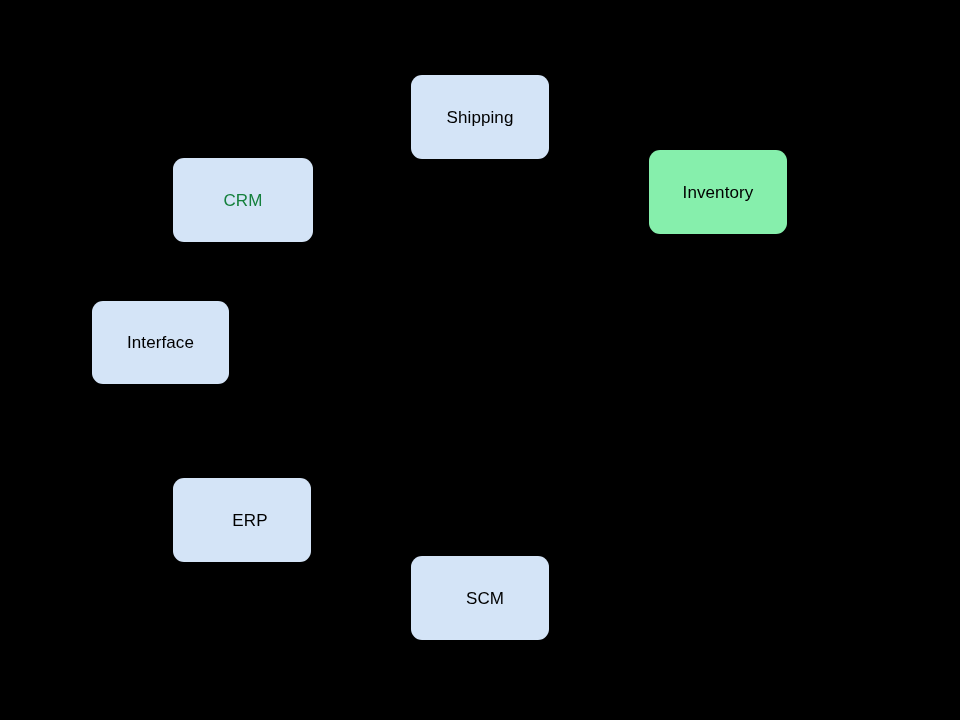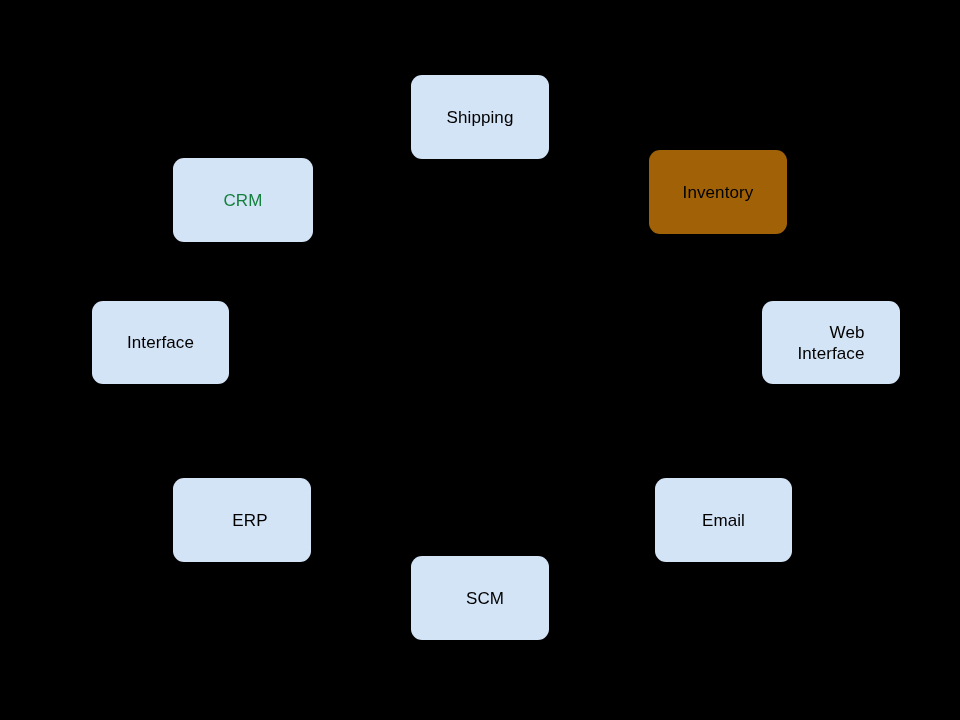--- a/index.html
+++ b/index.html
@@ -34,54 +34,46 @@
     font-size: 17px;
     line-height: 21px;
     font-weight: 400;
     letter-spacing: 0.1px;
     -webkit-font-smoothing: antialiased;
   }
   .node .node-label {
     display: block;
     padding: 0 6px;
     white-space: pre-line;
-    text-align: right;
   }
 </style>
 </head>
 <body>
 
 <div id="canvas" style="background: rgb(0, 0, 0);">
 
   <div class="node" id="node-shipping" style="left: 411px; top: 75px; width: 138px; height: 84px; background: rgb(212, 228, 247); color: rgb(0, 0, 0);">
     <span class="node-label">Shipping</span>
   </div>
 
   <div class="node" id="node-crm" style="left: 173px; top: 158px; width: 140px; height: 84px; background: rgb(212, 228, 247); color: #15803d;">
     <span class="node-label">CRM</span>
   </div>
 
-  <div class="node" id="node-inventory" style="left: 649px; top: 150px; width: 138px; height: 84px; background: #a16207; color: rgb(0, 0, 0);">
+  <div class="node" id="node-inventory" style="left: 649px; top: 150px; width: 138px; height: 84px; background: #86efac; color: rgb(0, 0, 0);">
     <span class="node-label">Inventory</span>
   </div>
 
   <div class="node" id="node-accounting" style="left: 92px; top: 301px; width: 137px; height: 83px; background: rgb(212, 228, 247); color: rgb(0, 0, 0);">
     <span class="node-label">Interface</span>
   </div>
 
-  <div class="node" id="node-web-interface" style="left: 762px; top: 301px; width: 138px; height: 83px; background: rgb(212, 228, 247); color: rgb(0, 0, 0);">
-    <span class="node-label">Web
-Interface</span>
-  </div>
 
   <div class="node" id="node-erp" style="left: 173px; top: 478px; width: 138px; height: 84px; background: rgb(212, 228, 247); color: rgb(0, 0, 0); padding-left: 16px;">
     <span class="node-label">ERP</span>
   </div>
 
-  <div class="node" id="node-email" style="left: 655px; top: 478px; width: 137px; height: 84px; background: rgb(212, 228, 247); color: rgb(0, 0, 0);">
-    <span class="node-label">Email</span>
-  </div>
 
   <div class="node" id="node-scm" style="left: 411px; top: 556px; width: 138px; height: 84px; background: rgb(212, 228, 247); color: rgb(0, 0, 0); padding-left: 10px;">
     <span class="node-label">SCM</span>
   </div>
 
 </div>
 
 </body></html>

